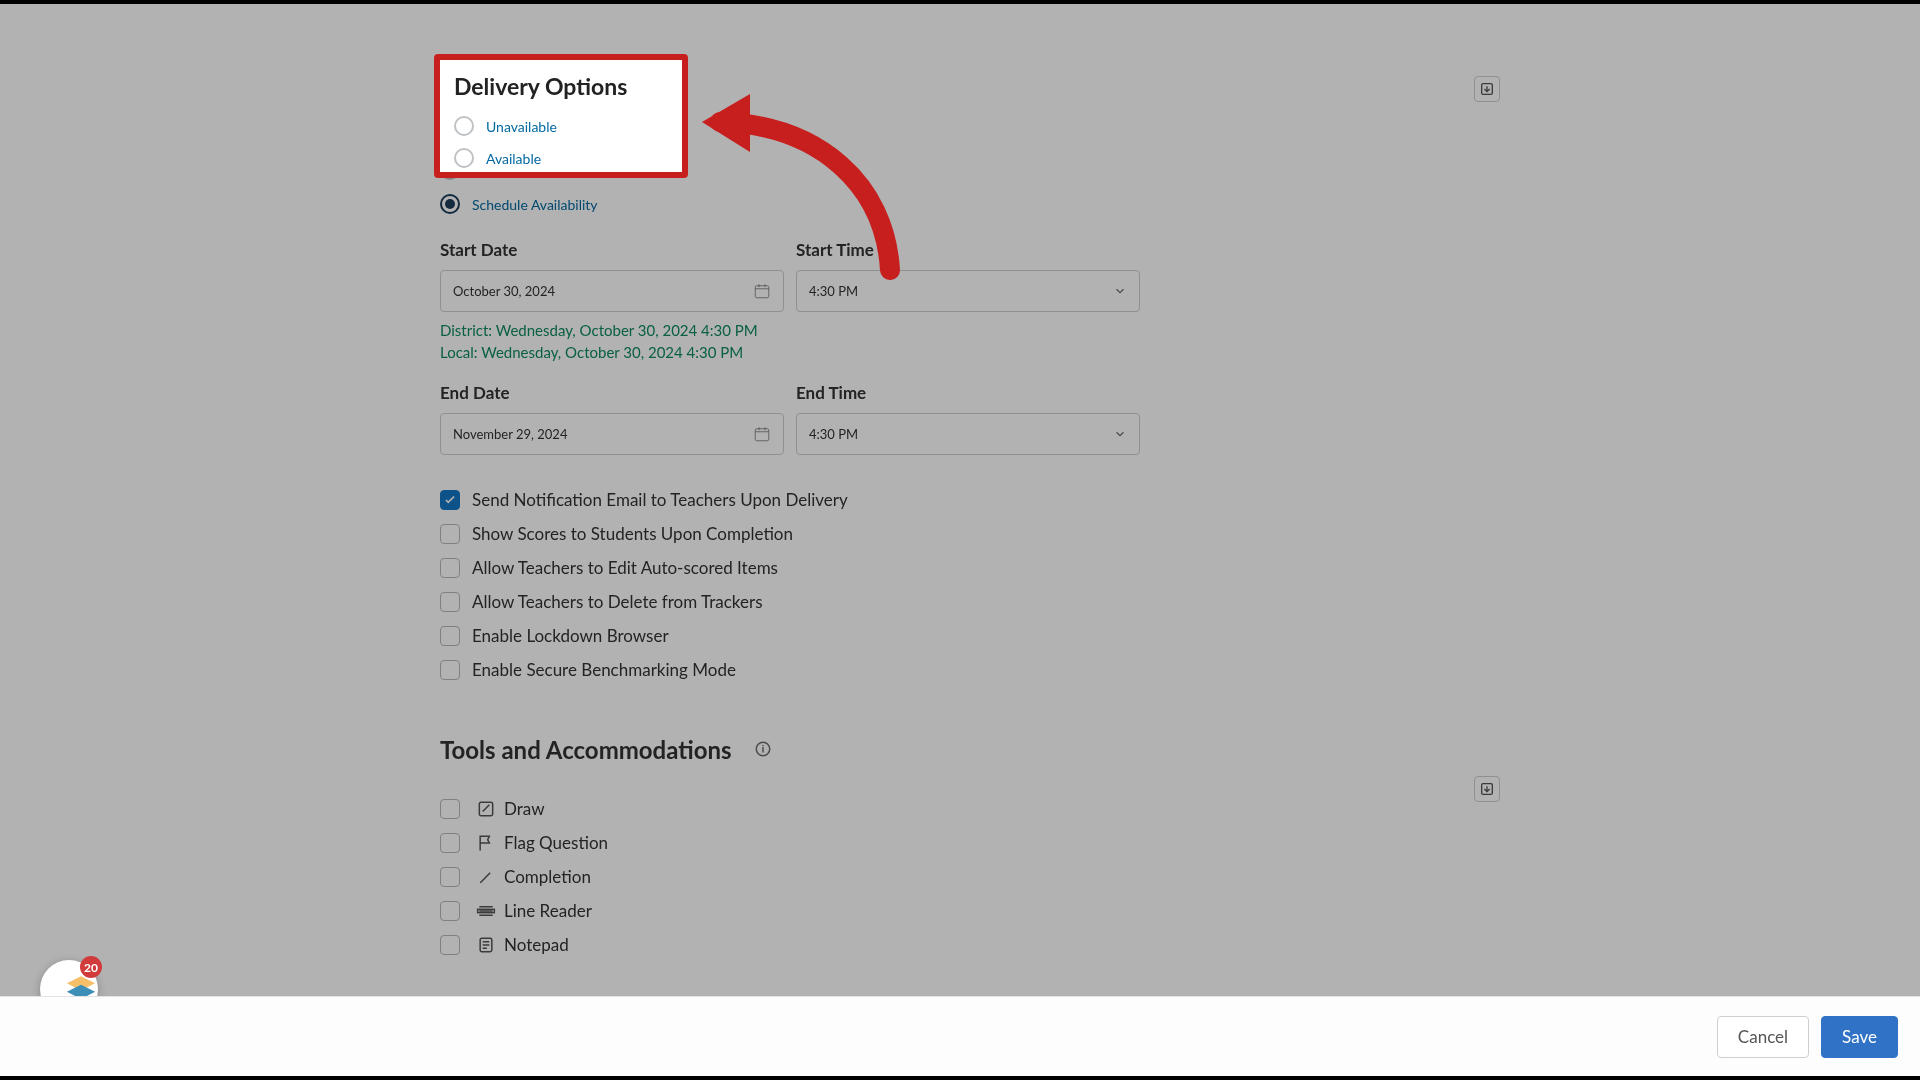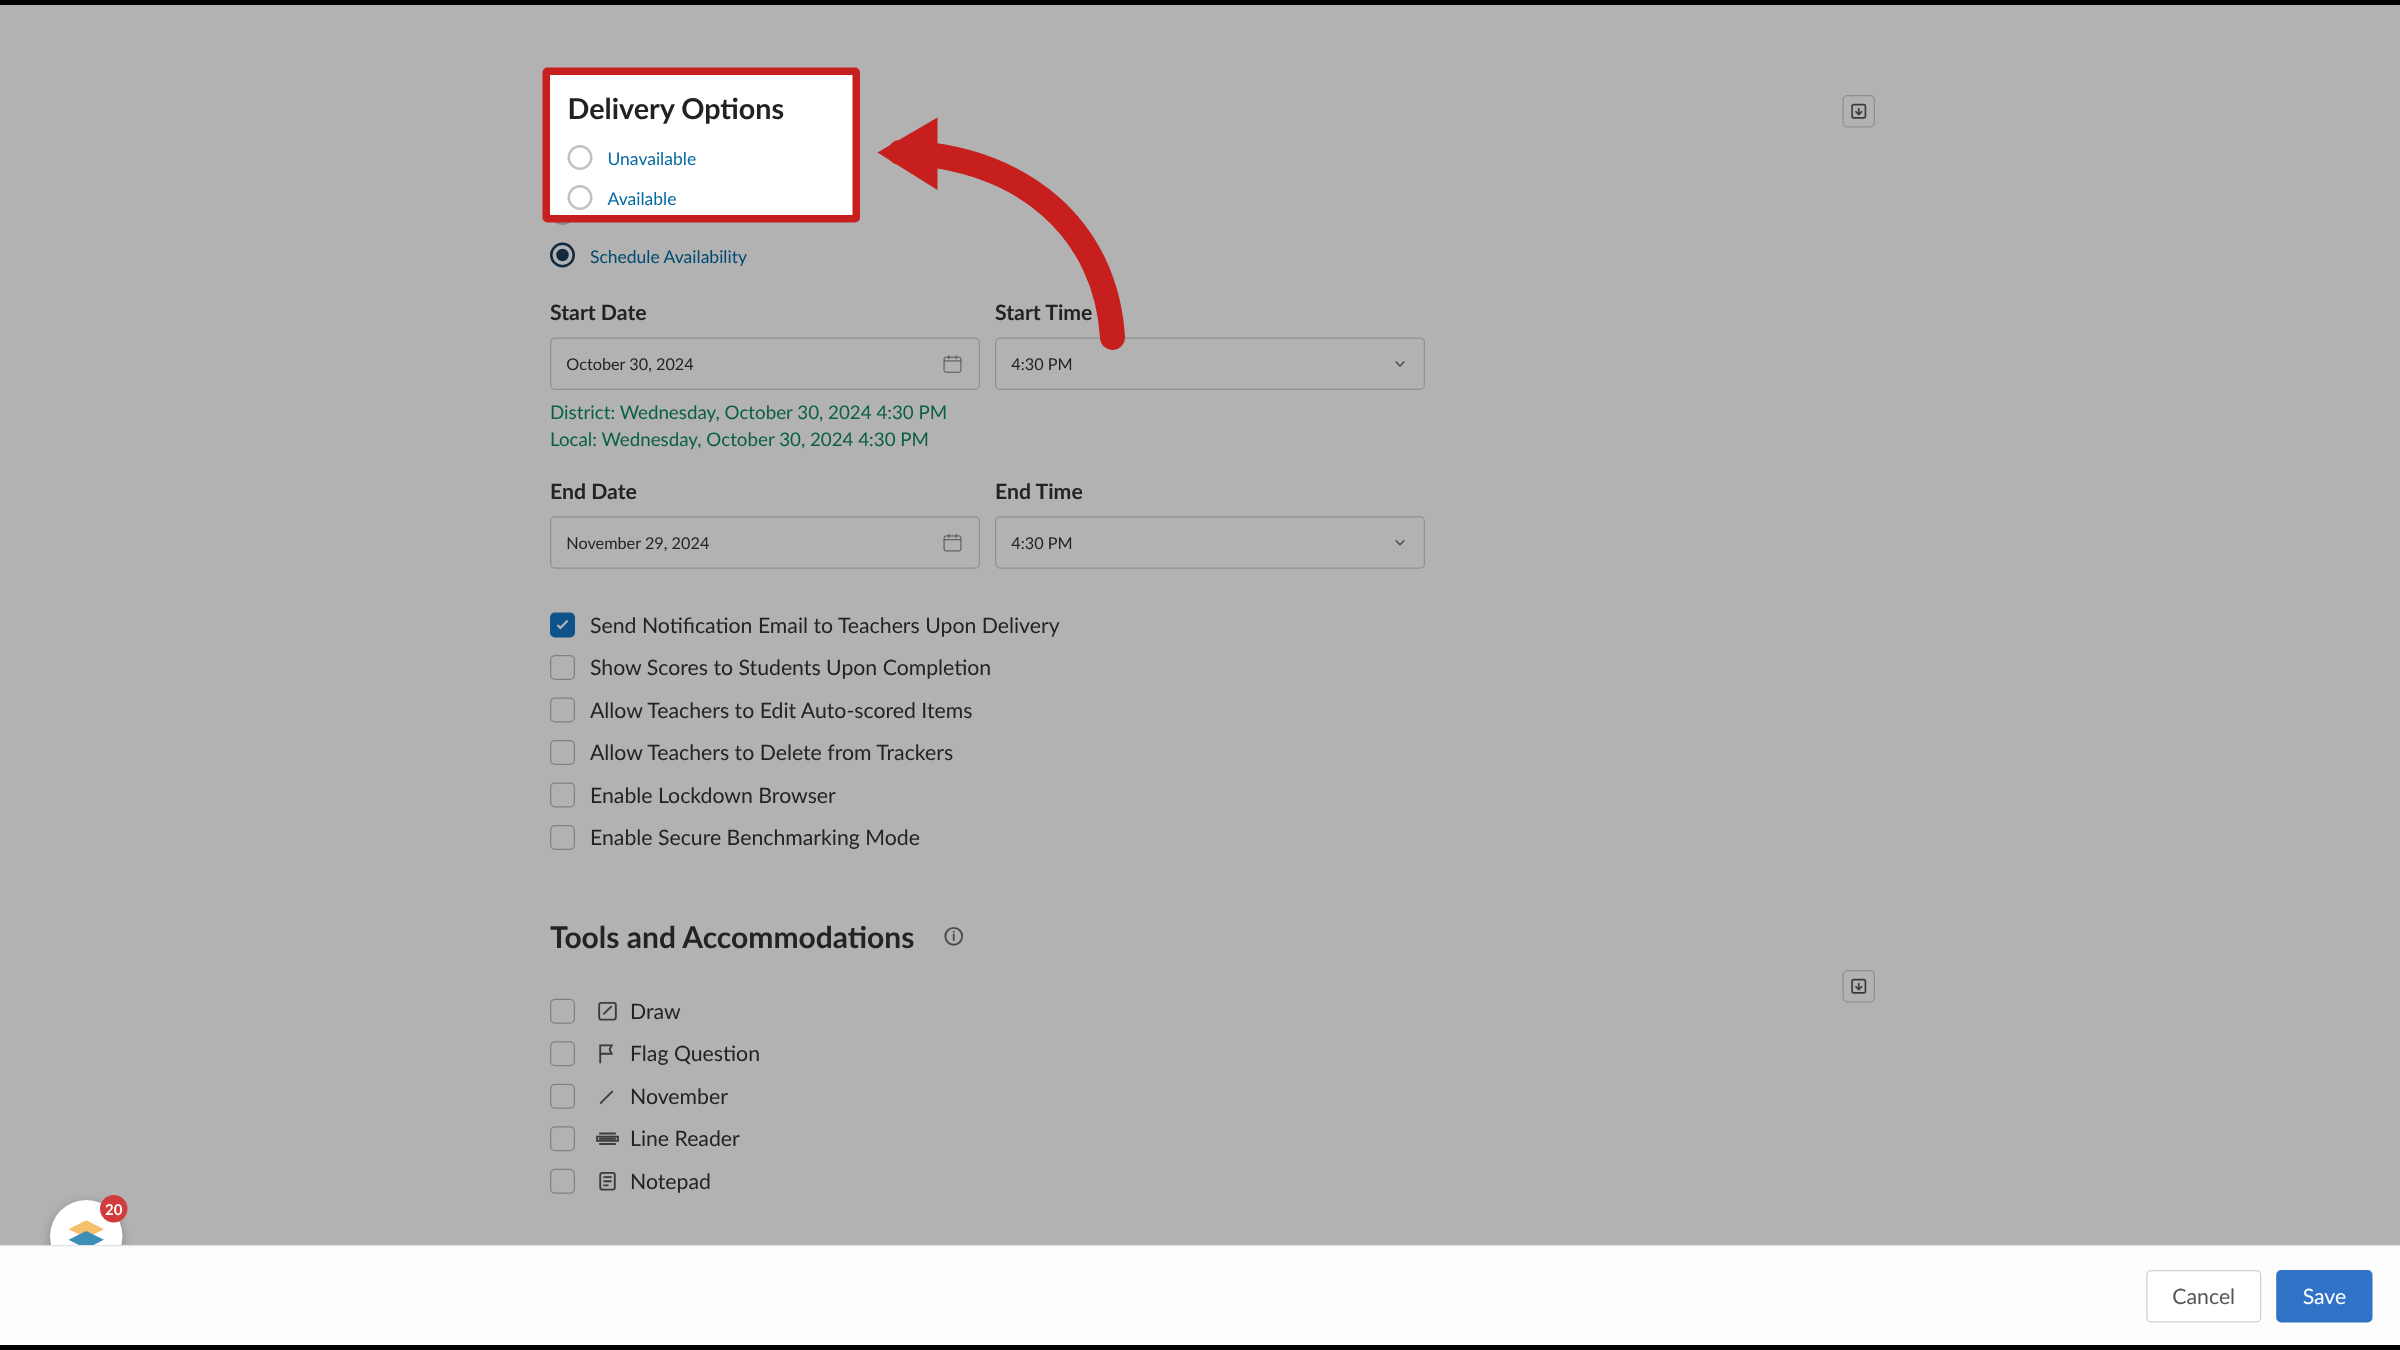--- a/index.html
+++ b/index.html
@@ -58,21 +58,21 @@
 
   .arrow { position:absolute; top: 86px; left: 690px; width: 210px; height: 190px; z-index:5; }
 
   
   .footer { position: absolute; left:0; right:0; bottom:0; height: 80px; border-top: 1px solid #e3e3e3; background: #fdfdfd; display:flex; justify-content:flex-end; align-items:center; padding: 0 22px; gap:12px; z-index: 10;}
   .btn { height: 42px; padding: 0 20px; border-radius: 4px; font-size: 17px; display:flex; align-items:center; justify-content:center; cursor:pointer; }
   .btn-secondary { background:#fff; border:1px solid #cfcfcf; color:#555;text-align:center; }
   .btn-primary { background:#2f72c6; border:1px solid #2f72c6; color:#fff; }
 
   
-  .float-badge { position:absolute; left: 40px; bottom: 58px; width: 58px; height: 58px; border-radius: 50%; background: #fff; box-shadow: 0 2px 8px rgba(0,0,0,0.25); display:flex; align-items:center; justify-content:center; z-index:10; }
+  .float-badge { position:absolute; left: 40px; bottom: 58px; width: 58px; height: 58px; border-radius: 50%; background: #fff; box-shadow: 0 2px 8px rgba(0,0,0,0.25); display:flex; align-items:center; justify-content:flex-end; z-index:10; }
   .float-badge .notif { position:absolute; top:-4px; right:-4px; min-width:22px; height:22px; background:#d23b3b; color:#fff; font-size:12px; font-weight:700; border-radius:11px; display:flex; align-items:center; justify-content:center; padding:0 4px;}
 </style>
 </head>
 <body>
 
 <div class="letterbox-top"></div>
 <div class="letterbox-bottom"></div>
 
 <div class="page">
 
@@ -199,21 +199,21 @@
             <svg viewBox="0 0 24 24" class="tool-icon" stroke-width="1.8">
               <path d="M5 21V4h11l-2 4 2 4H5"></path>
             </svg>
             <span class="tool-label">Flag Question</span>
           </div>
           <div class="tool-row">
             <span class="checkbox"></span>
             <svg viewBox="0 0 24 24" class="tool-icon" stroke-width="1.8">
               <path d="M7 17l10-10M5 19l2-2"></path>
             </svg>
-            <span class="tool-label">November</span>
+            <span class="tool-label">Completion</span>
           </div>
           <div class="tool-row">
             <span class="checkbox"></span>
             <svg viewBox="0 0 24 24" class="tool-icon" stroke-width="1.8">
               <path d="M4 7h16M4 12h16M4 17h16"></path>
               <rect x="2" y="10" width="20" height="4"></rect>
             </svg>
             <span class="tool-label">Line Reader</span>
           </div>
           <div class="tool-row">

